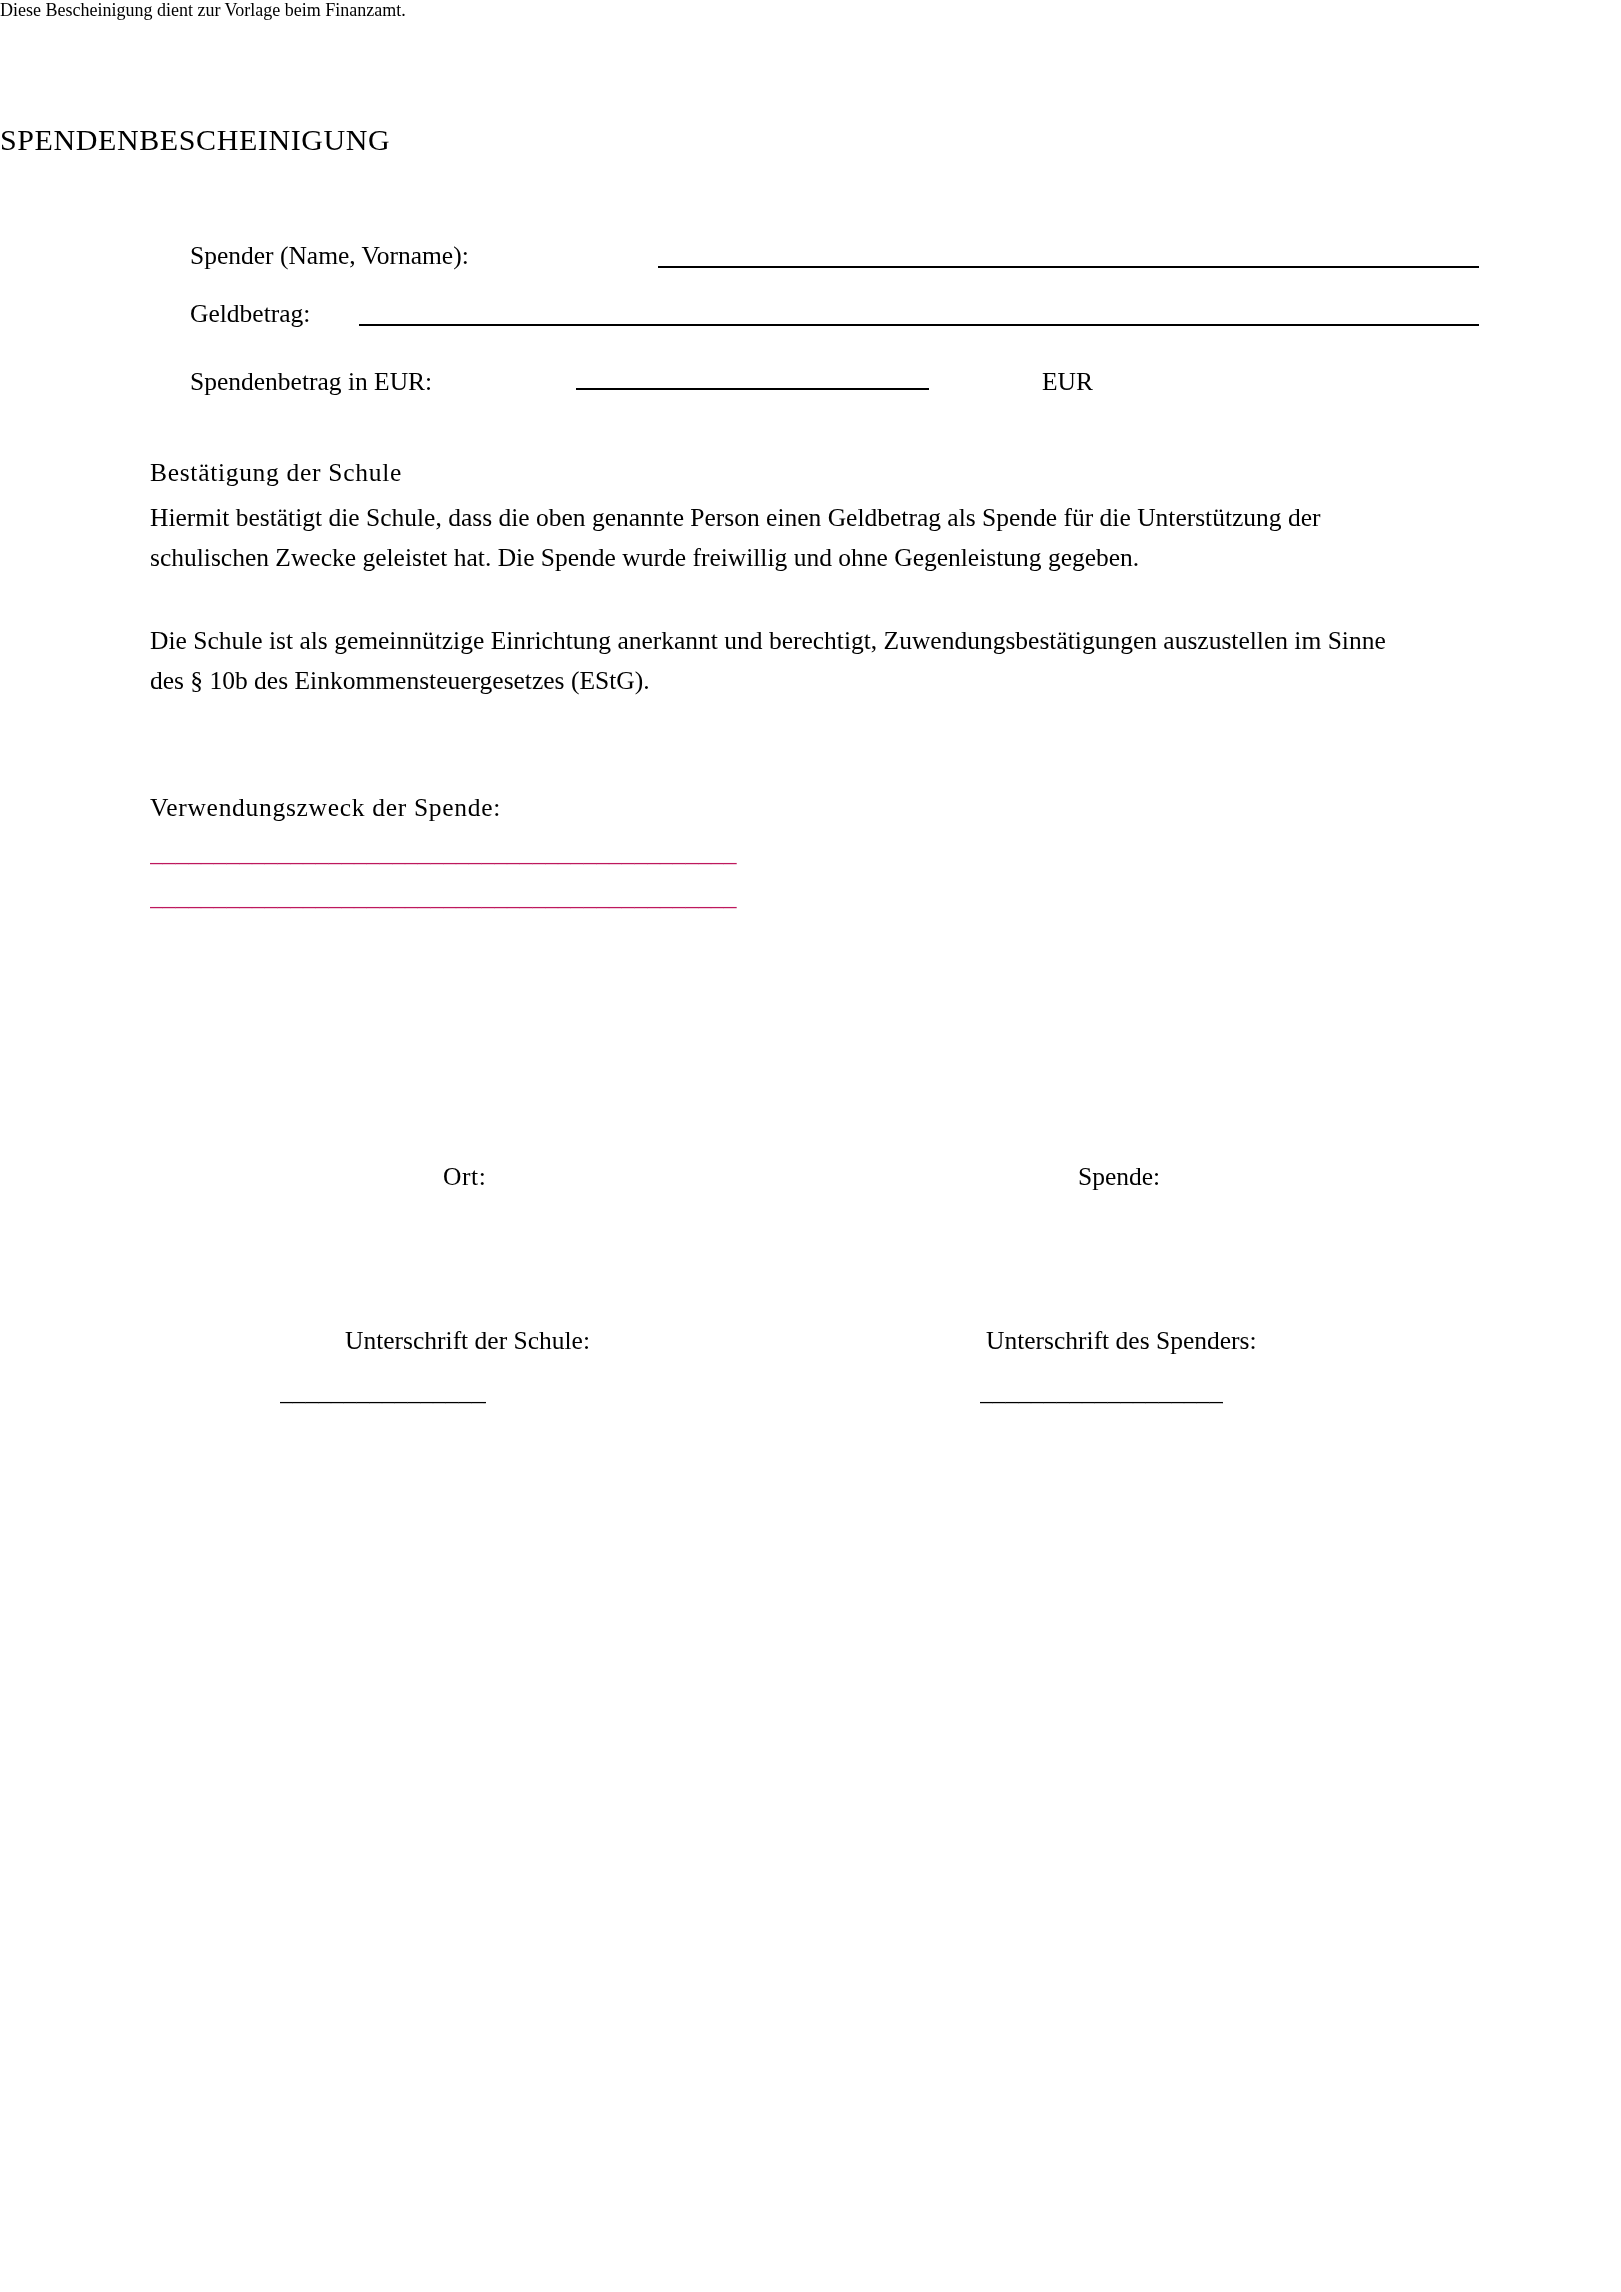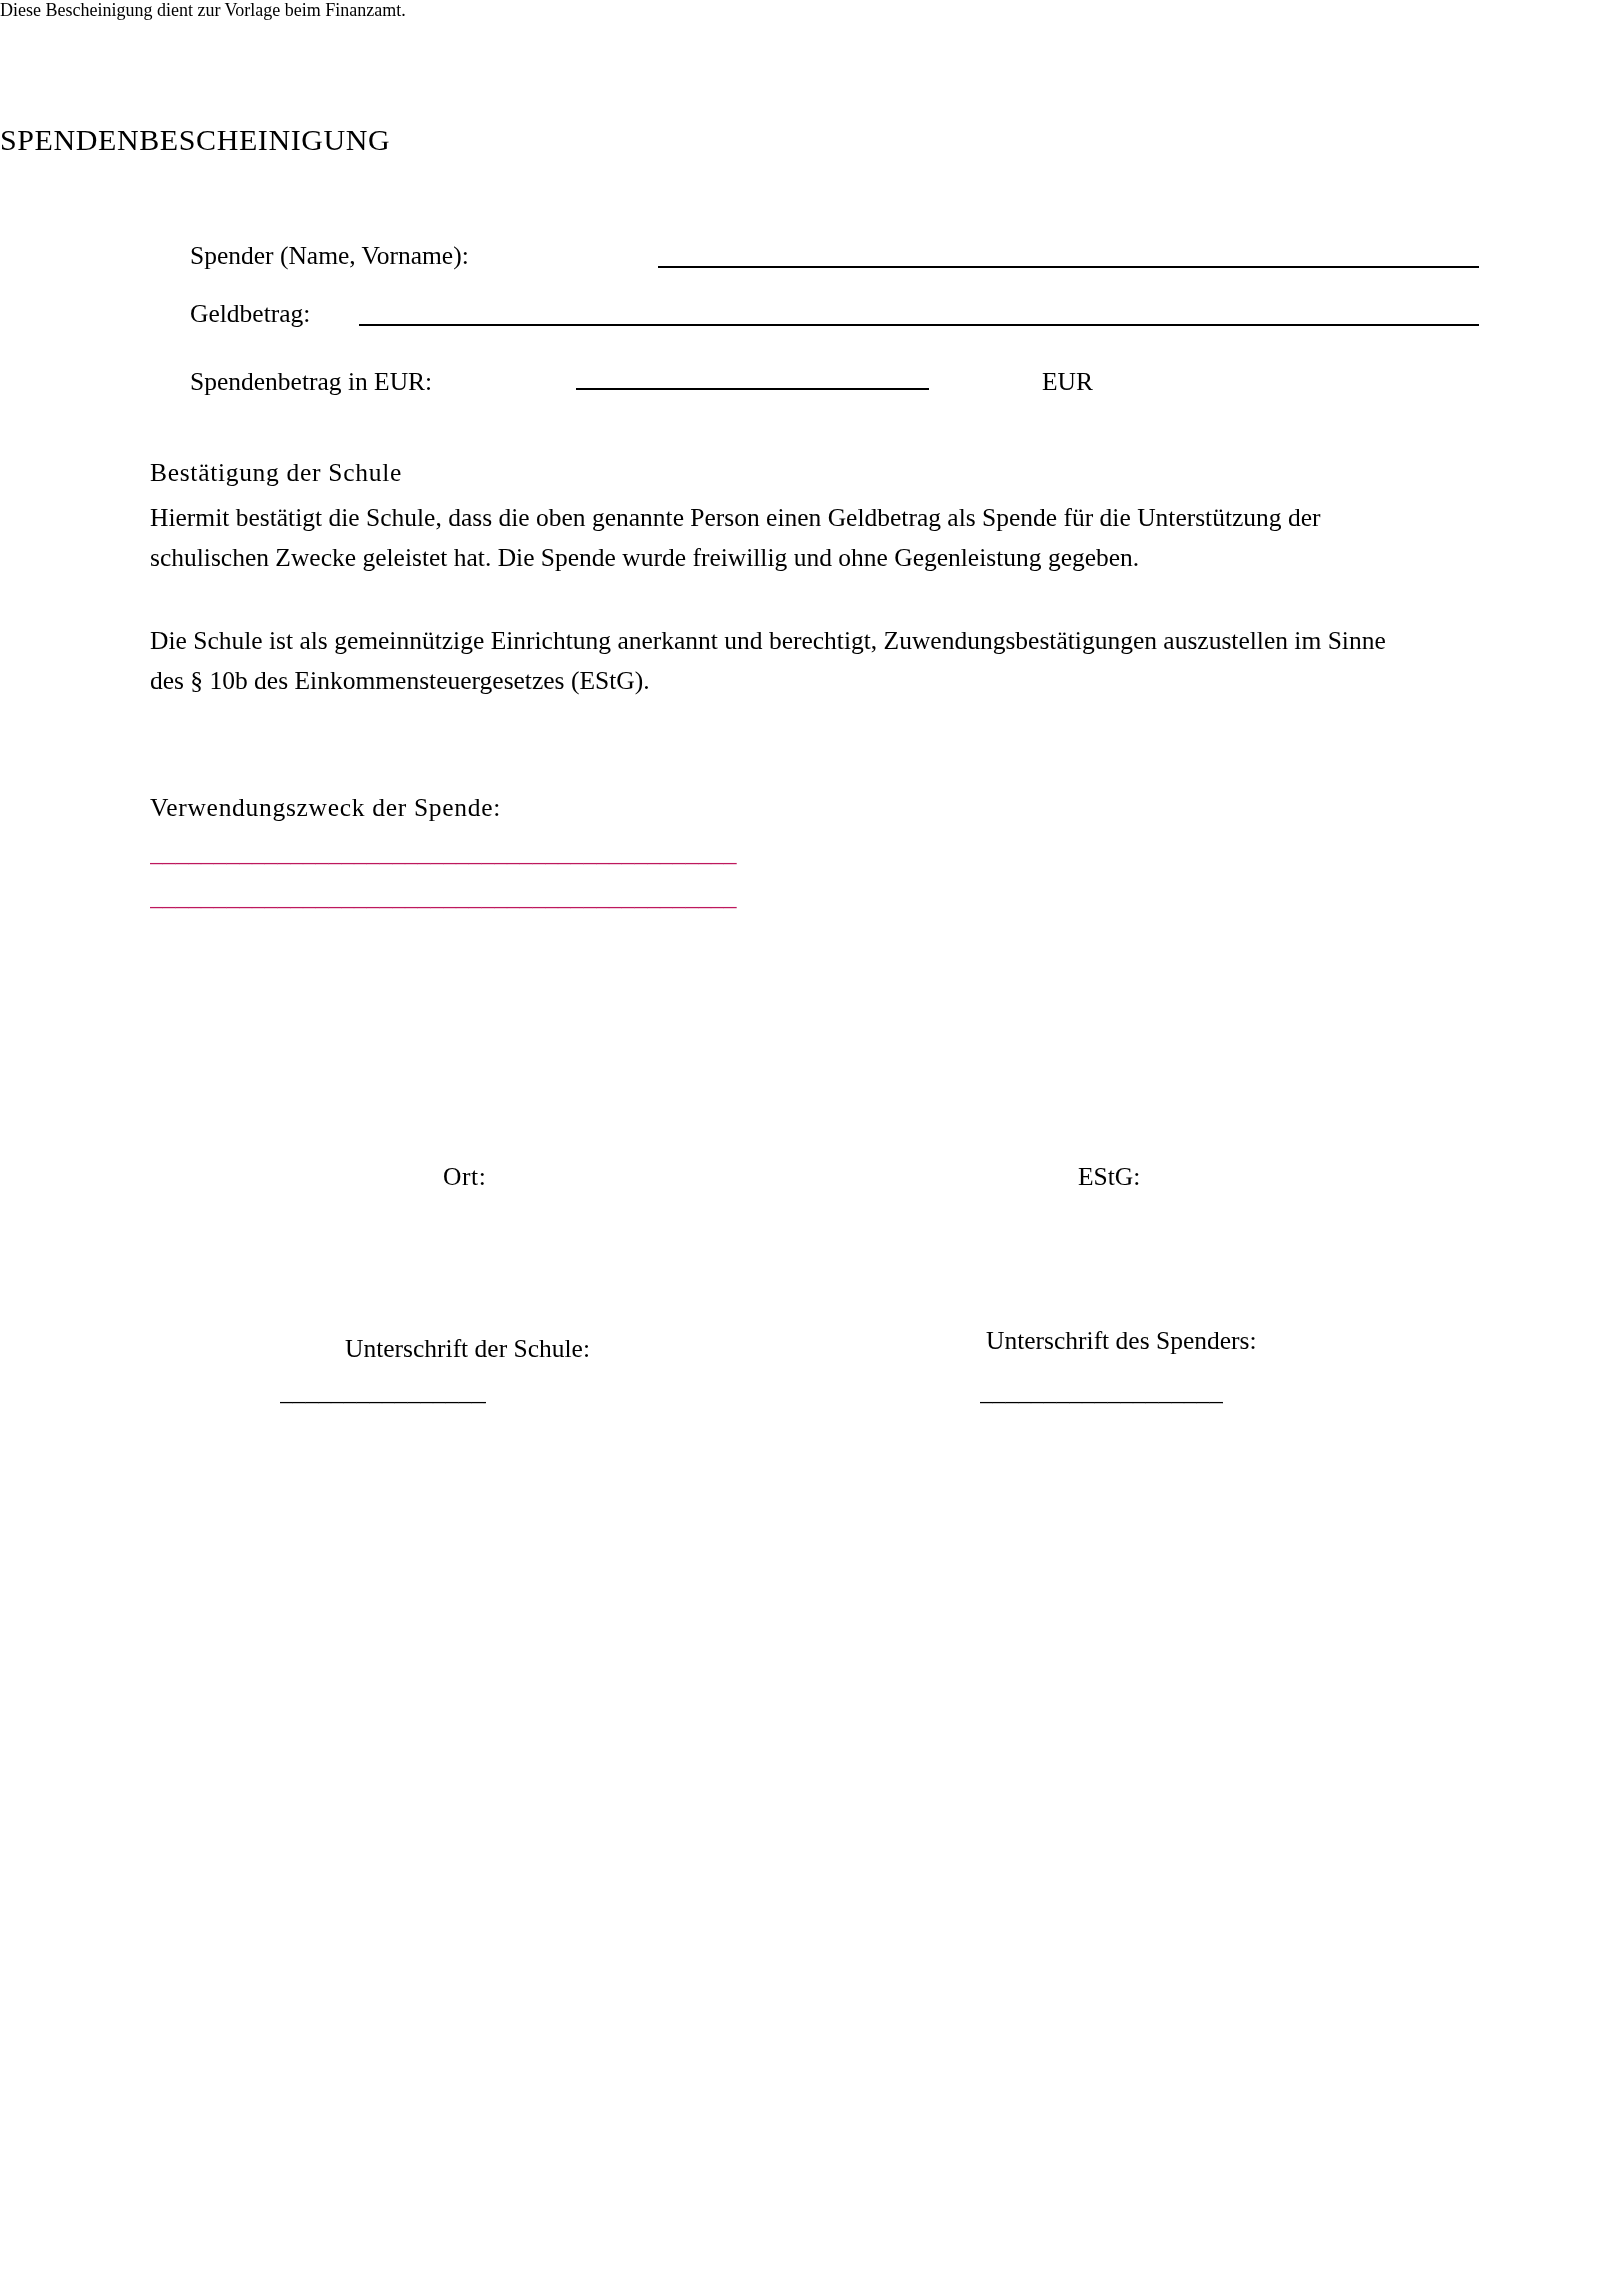--- a/index.html
+++ b/index.html
@@ -89,21 +89,21 @@
   .uline-1 { top: 838px; }
   .uline-2 { top: 882px; }
 
   .para-finanzamt { left: 150px; top: 965px; font-size: 18px; white-space: nowrap; }
 
   
   .lbl-ort   { position: absolute; left: 443px;  top: 1162px; font-size: 25.5px; letter-spacing: 0.6px; white-space: nowrap; }
   .lbl-datum { position: absolute; left: 1078px; top: 1162px; font-size: 25.5px; white-space: nowrap; }
 
   
-  .lbl-sig-schule  { position: absolute; left: 345px;  top: 1326px; font-size: 25.5px; white-space: nowrap; margin-top: 8px; }
+  .lbl-sig-schule  { position: absolute; left: 345px;  top: 1326px; font-size: 25.5px; white-space: nowrap; }
   .lbl-sig-spender { position: absolute; left: 986px; top: 1326px; font-size: 25.5px; white-space: nowrap; }
 
   .sig-line {
     position: absolute;
     font-size: 25.5px;
     white-space: nowrap;
     overflow: hidden;
     color: #000000;
   }
   .sig-line-schule  { left: 280px;  top: 1377px; width: 206px; }
@@ -130,21 +130,21 @@
   <div class="body-para para-bestaetigung">Hiermit bestätigt die Schule, dass die oben genannte Person einen Geldbetrag als Spende für die Unterstützung der schulischen Zwecke geleistet hat. Die Spende wurde freiwillig und ohne Gegenleistung gegeben.</div>
   <div class="body-para para-gemeinnuetzig">Die Schule ist als gemeinnützige Einrichtung anerkannt und berechtigt, Zuwendungsbestätigungen auszustellen im Sinne des § 10b des Einkommensteuergesetzes (EStG).</div>
 
   <div class="section-heading heading-verwendung">Verwendungszweck der Spende:</div>
   <div class="underscore-line uline-1">______________________________________________</div>
   <div class="underscore-line uline-2">______________________________________________</div>
 
   <div class="para-finanzamt">Diese Bescheinigung dient zur Vorlage beim Finanzamt.</div>
 
   <div class="lbl-ort">Ort:</div>
-  <div class="lbl-datum">EStG:</div>
+  <div class="lbl-datum">Spende:</div>
 
   <div class="lbl-sig-schule">Unterschrift der Schule:</div>
   <div class="lbl-sig-spender">Unterschrift des Spenders:</div>
 
   <div class="sig-line sig-line-schule">______________________________</div>
   <div class="sig-line sig-line-spender">______________________________</div>
 
 </div>
 
 

